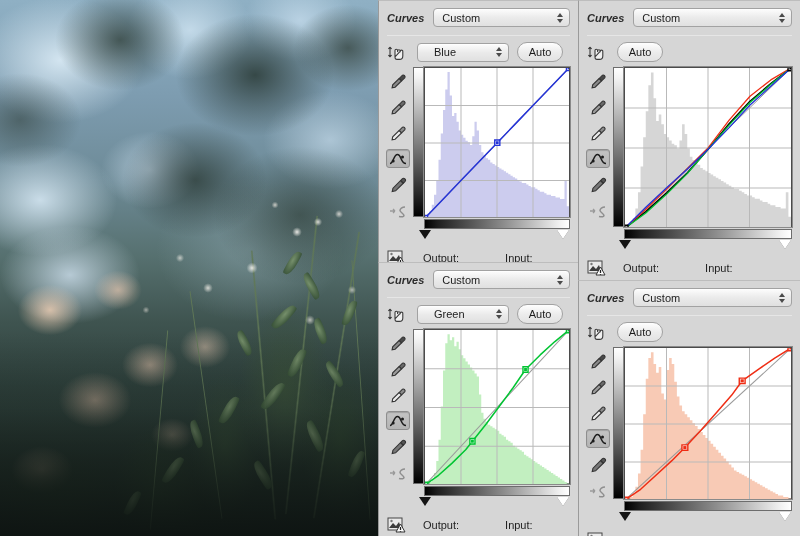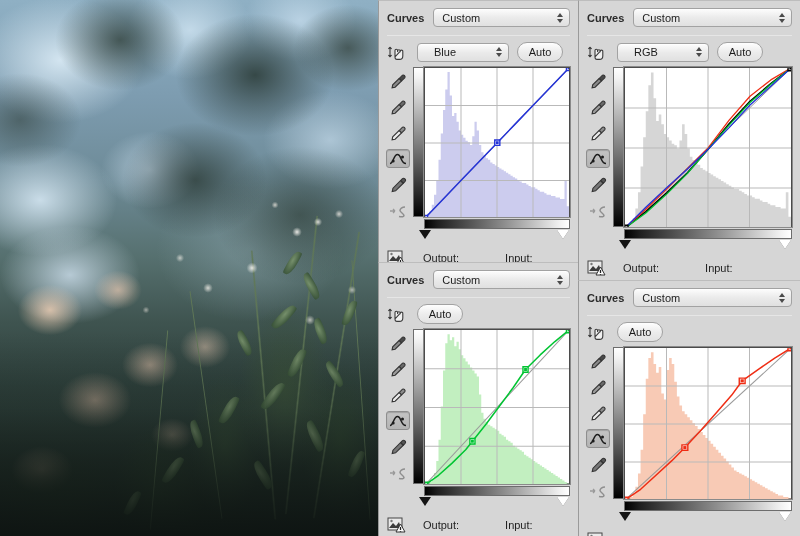--- a/index.html
+++ b/index.html
@@ -95,21 +95,21 @@
   }
   .p-blue  { left: 378px; top: 0;    width: 200px; height: 262px; }
   .p-rgb   { left: 578px; top: 0;    width: 222px; height: 280px; }
   .p-green { left: 378px; top: 262px; width: 200px; height: 274px; }
   .p-red   { left: 578px; top: 280px; width: 222px; height: 256px; }
 
   .hdr {
     display: flex; align-items: center; gap: 9px;
     padding: 7px 8px 7px 8px;
   }
-  .hdr-title { font-size: 11px; font-weight: bold; color: #2b2b2b; white-space: nowrap; }
+  .hdr-title { font-size: 11px; font-weight: bold; color: #2b2b2b; white-space: nowrap; font-style: italic; }
   .sep { height: 1px; background: #b2b2b2; margin: 1px 8px 0 8px; border-bottom: 1px solid #e6e6e6; }
 
   
   .combo {
     position: relative; flex: 1;
     height: 19px; border: 1px solid #a2a2a2; border-radius: 4px;
     background: linear-gradient(to bottom, #fdfdfd, #eaeaea 52%, #e0e0e0);
     display: flex; align-items: center;
     font-size: 11px; color: #1c1c1c; padding: 0 20px 0 8px;
     box-shadow: 0 1px 0 rgba(255,255,255,.7) inset;
@@ -351,27 +351,20 @@
     <div class="sep"></div>
     <div class="chanrow">
       <span class="tool">
         <svg width="20" height="18" viewBox="0 0 20 18">
             <g fill="none" stroke="#3a3a3a" stroke-width="1.1">
               <path d="M3 4v10M3 4l-1.6 2M3 4l1.6 2M3 14l-1.6-2M3 14l1.6-2"></path>
               <path d="M8 14V7.5a1.3 1.3 0 012.6 0V9m0-1a1.3 1.3 0 012.6 0v1.2m0-.8a1.3 1.3 0 012.6 0V13c0 2-1.3 3.4-3.4 3.4H10c-1.6 0-2-1-2-2.4z" fill="#f0f0f0"></path>
             </g>
           </svg>
       </span>
-      <div class="combo small">
-        <span>RGB</span>
-        <span class="arrows">
-            <b class="up"></b>
-            <b class="dn"></b>
-          </span>
-      </div>
       <div class="auto-btn">Auto</div>
     </div>
     <div class="pbody">
       <div class="tools">
         <span class="tool">
           <svg width="18" height="16" viewBox="0 0 18 16">
               <g stroke="#333" stroke-width="1.1" fill="#4a4a4a">
                 <path d="M13.5 2.2a1.8 1.8 0 012.4 2.4l-3.2 3.2-2.4-2.4z"></path>
                 <path d="M10.1 5.6l2.4 2.4-6.4 6.2-3 .6.6-3z" fill="#8a8a8a"></path>
               </g>
@@ -482,20 +475,27 @@
     <div class="sep"></div>
     <div class="chanrow">
       <span class="tool">
         <svg width="20" height="18" viewBox="0 0 20 18">
             <g fill="none" stroke="#3a3a3a" stroke-width="1.1">
               <path d="M3 4v10M3 4l-1.6 2M3 4l1.6 2M3 14l-1.6-2M3 14l1.6-2"></path>
               <path d="M8 14V7.5a1.3 1.3 0 012.6 0V9m0-1a1.3 1.3 0 012.6 0v1.2m0-.8a1.3 1.3 0 012.6 0V13c0 2-1.3 3.4-3.4 3.4H10c-1.6 0-2-1-2-2.4z" fill="#f0f0f0"></path>
             </g>
           </svg>
       </span>
+      <div class="combo small">
+        <span>Green</span>
+        <span class="arrows">
+            <b class="up"></b>
+            <b class="dn"></b>
+          </span>
+      </div>
       <div class="auto-btn">Auto</div>
     </div>
     <div class="pbody">
       <div class="tools">
         <span class="tool">
           <svg width="18" height="16" viewBox="0 0 18 16">
               <g stroke="#333" stroke-width="1.1" fill="#4a4a4a">
                 <path d="M13.5 2.2a1.8 1.8 0 012.4 2.4l-3.2 3.2-2.4-2.4z"></path>
                 <path d="M10.1 5.6l2.4 2.4-6.4 6.2-3 .6.6-3z" fill="#8a8a8a"></path>
               </g>

